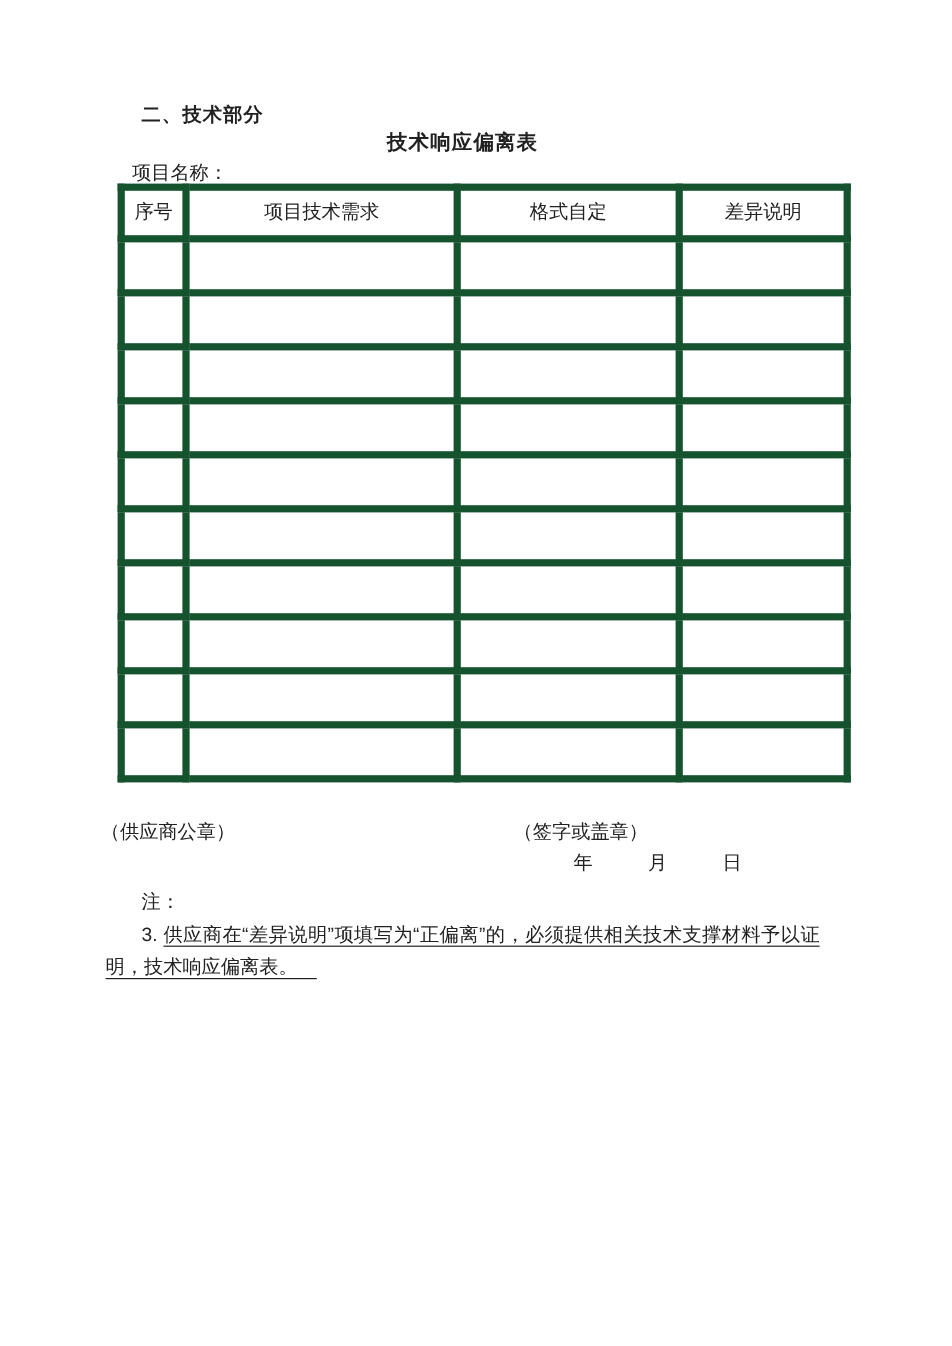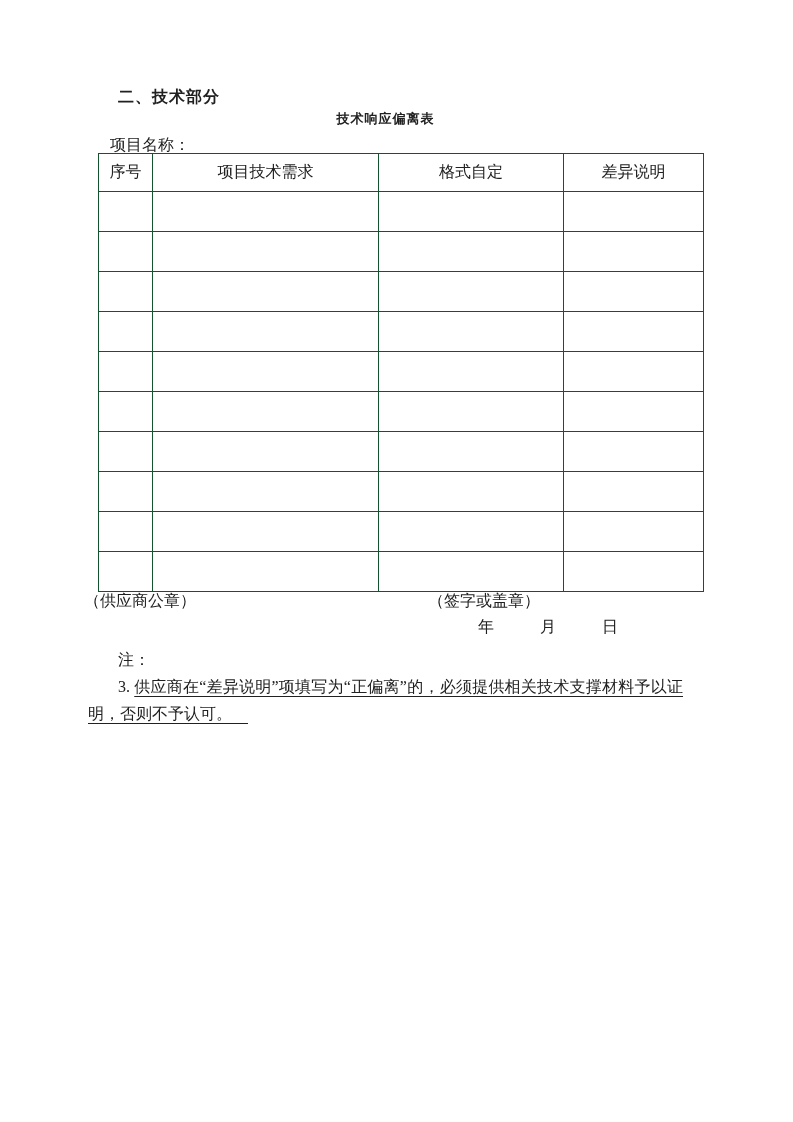--- a/index.html
+++ b/index.html
@@ -7,72 +7,72 @@
     padding: 0;
     background: #ffffff;
   }
   .page {
     position: relative;
     width: 766px;
     height: 1122px;
     background: #ffffff;
     box-sizing: border-box;
     padding: 88px 83px 0 88px;
-    font-family: Liberation Serif, serif;
+    font-family: Liberation Sans, sans-serif;
     font-size: 16px;
     color: #212121;
     overflow: hidden;
   }
   .section-heading {
     margin-left: 30px;
     font-weight: bold;
     font-size: 16px;
     line-height: 17px;
     letter-spacing: 1px;
   }
   .doc-title {
     margin-top: 4px;
     text-align: center;
     font-weight: bold;
-    font-size: 13px;
+    font-size: 17px;
     line-height: 20px;
     letter-spacing: 1px;
   }
   .project-name {
     margin-top: 8px;
     margin-left: 22px;
     line-height: 16px;
   }
   table.deviation {
     border-collapse: collapse;
     table-layout: fixed;
     width: 605px;
     margin-left: 10px;
     margin-top: 0;
   }
   table.deviation th, table.deviation td {
-    border: 1px solid #14532d;
+    border: 6px solid #14532d;
     padding: 0;
   }
   table.deviation thead th {
     height: 37px;
     font-weight: normal;
     font-size: 16px;
     text-align: center;
     vertical-align: middle;
   }
   table.deviation tbody td {
     height: 39px;
   }
   .sig-row { position: relative; height: 17px; line-height: 17px; }
   .sig-row span { position: absolute; white-space: nowrap; }
   .row1 { margin-top: 8px; }
   .row1 .pos-supplier { left: 30px; }
   .row1 .pos-legal    { left: 347px; }
-  .row2 { }
+  .row2 { margin-top: 33px; }
   .row2 .pos-seal { left: -4px; }
   .row2 .pos-sign { left: 340px; }
   .row3 { margin-top: 9px; }
   .row3 .pos-year  { left: 390px; }
   .row3 .pos-month { left: 452px; }
   .row3 .pos-day   { left: 514px; }
   .notes { margin-top: 11px; }
   .notes-label { margin-left: 30px; line-height: 27px; }
   .note {
     margin: 0;
@@ -187,17 +187,17 @@
     <span class="pos-month">月</span>
     <span class="pos-day">日</span>
   </div>
 
   <div class="notes">
     <div class="notes-label">注：</div>
 
 
 
     <p class="note">
-      <span>3. </span><span class="u">供应商在“差异说明”项填写为“正偏离”的，必须提供相关技术支撑材料予以证明，否则不予认可。　</span>
+      <span>3. </span><span class="u">供应商在“差异说明”项填写为“正偏离”的，必须提供相关技术支撑材料予以证明，技术响应偏离表。　</span>
     </p>
   </div>
 
 </div>
 
 </body></html>

